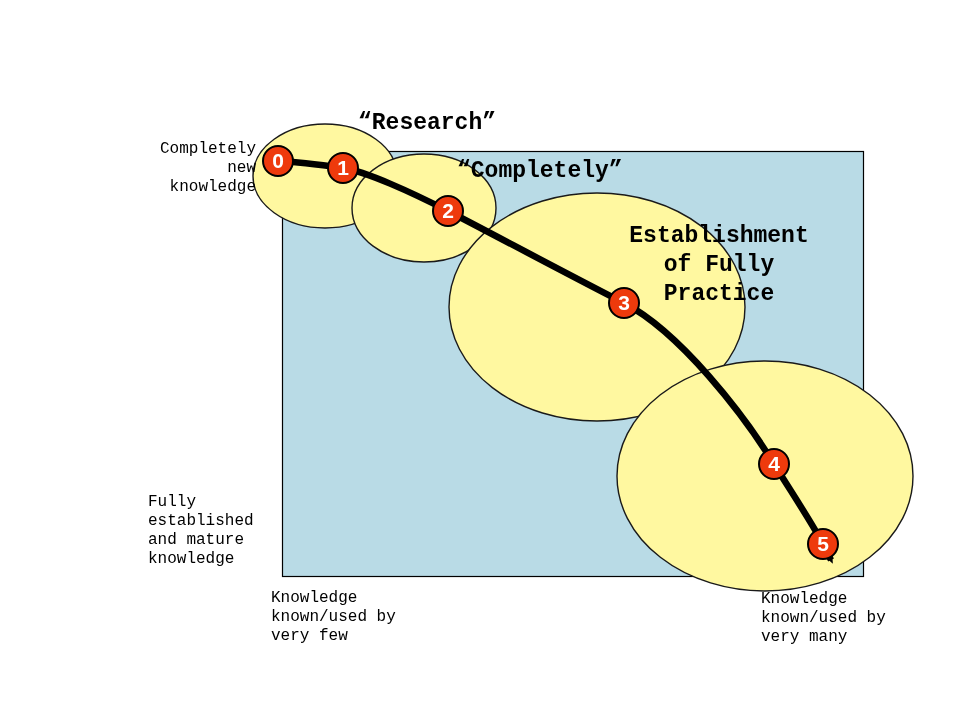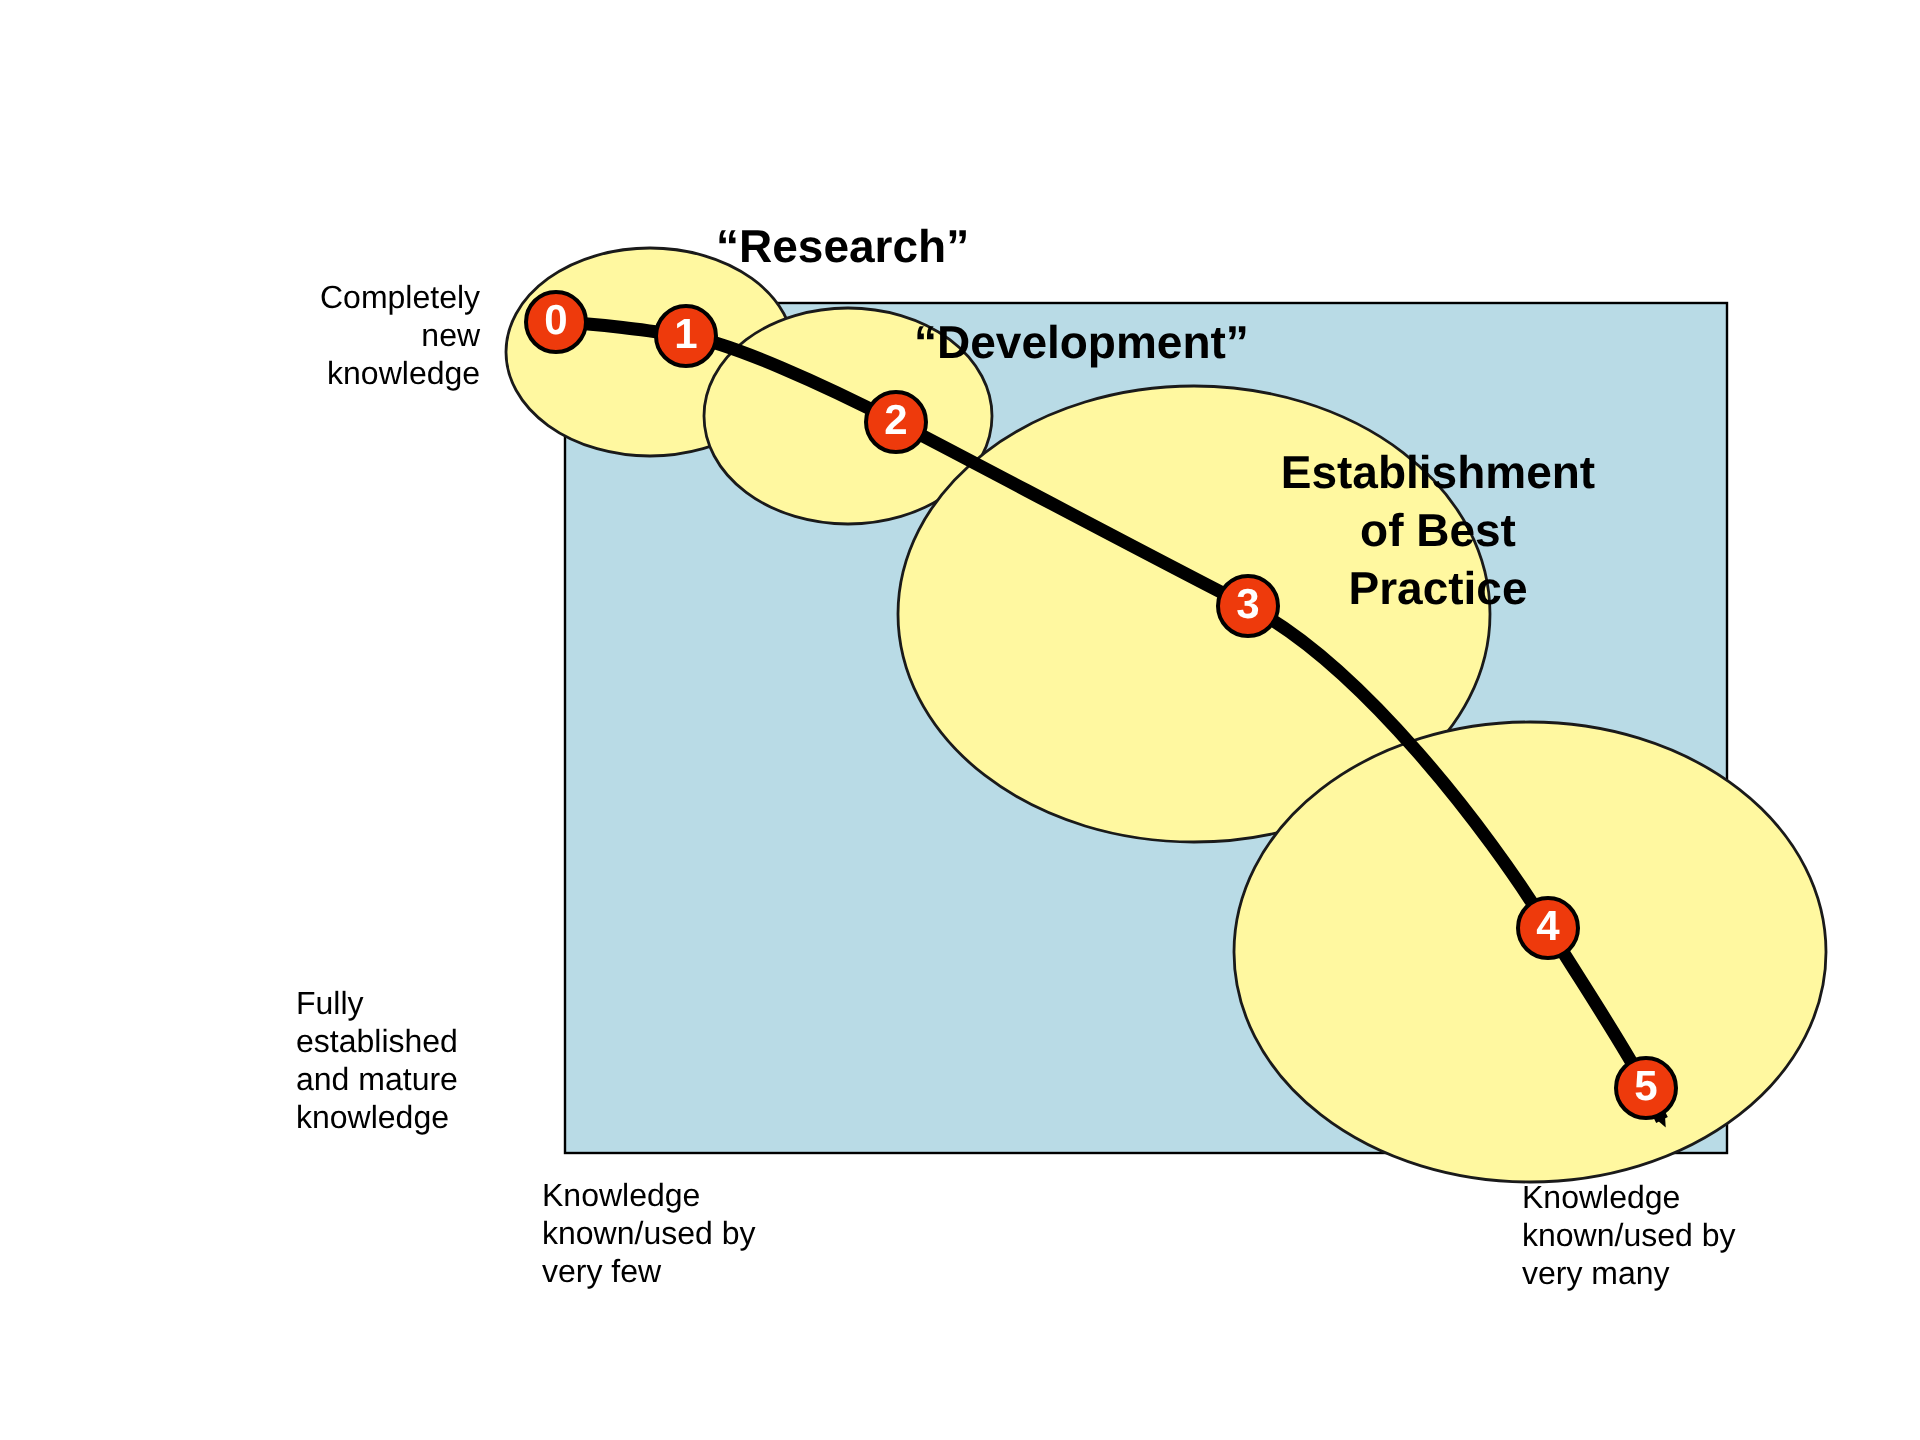--- a/index.html
+++ b/index.html
@@ -17,20 +17,21 @@
   }
   .slide svg {
     position: absolute;
     left: 0;
     top: 0;
   }
   .lbl {
     position: absolute;
     color: #000000;
     white-space: pre-line;
+    font-family: Liberation Mono, monospace;
   }
   .axis-lbl {
     font-size: 16px;
     line-height: 19px;
     font-weight: normal;
   }
   .phase-lbl {
     font-size: 23px;
     line-height: 29px;
     font-weight: bold;
@@ -77,24 +78,24 @@
              C 301 162 322 165 343 168
              C 365 171 413 193 448 211
              C 483 229 573 277 624 303
              C 680 332 744 415 774 464
              C 792 493 812 523 823 544
              L 831 560" fill="none" stroke="#000000" stroke-width="6.5" marker-end="url(#arrowhead)"></path>
   </svg>
 
   <div class="lbl phase-lbl" style="left:358px; top:109px;">“Research”</div>
 
-  <div class="lbl phase-lbl" style="left:457px; top:157px;">“Development”</div>
+  <div class="lbl phase-lbl" style="left:457px; top:157px;">“Completely”</div>
 
   <div class="lbl phase-lbl" style="left:609px; top:222px; width:220px; text-align:center;">Establishment
-of Best
+of Fully
 Practice</div>
 
 
   <div class="lbl axis-lbl" style="left:160px; top:140px;text-align:right;">Completely
 new
 knowledge</div>
 
   <div class="lbl axis-lbl" style="left:148px; top:493px;">Fully
 established
 and mature

